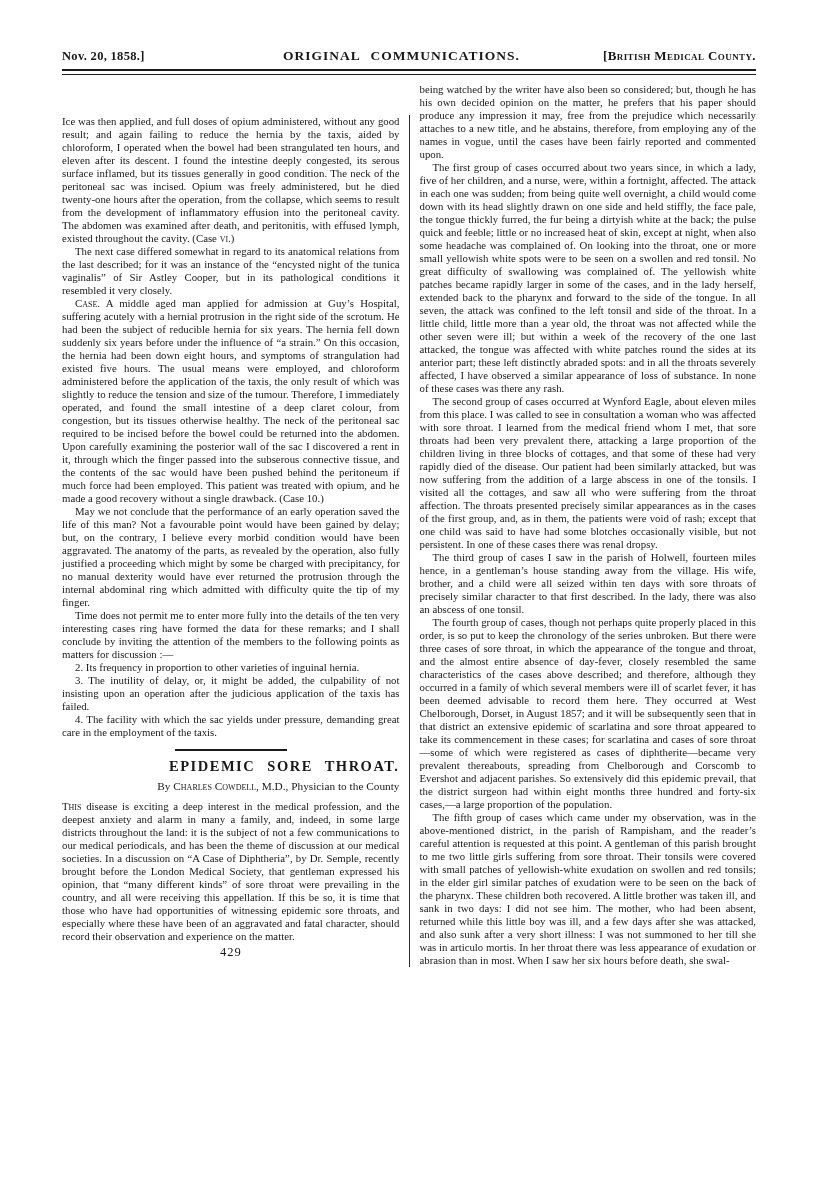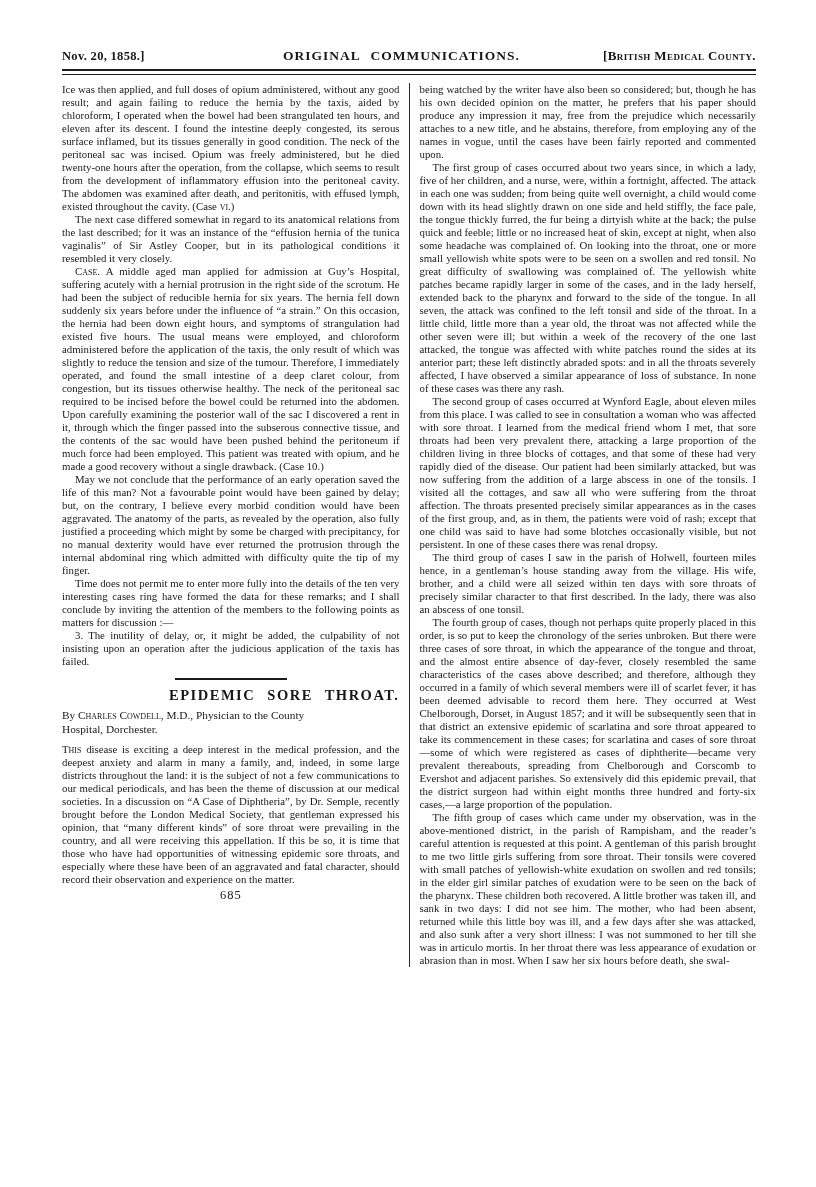--- a/index.html
+++ b/index.html
@@ -15,72 +15,73 @@
   
   .masthead { display: flex; align-items: flex-end; font-weight: bold; }
   .masthead .m-date { width: 175px; font-size: 12.5px; letter-spacing: 0.3px; }
   .masthead .m-center { flex: 1; text-align: center; font-size: 13.5px; letter-spacing: 1px; word-spacing: 6px; }
   .masthead .m-journal { width: 190px; text-align: right; font-size: 13px; font-variant: small-caps; letter-spacing: 0.4px; }
   .double-rule { margin-top: 5px; height: 3px; border-top: 2px solid #1c1c1c; border-bottom: 1px solid #1c1c1c; }
 
   
   .columns { display: flex; margin-top: 8px; align-items: stretch; }
   .col { text-align: justify; font-size: 10.8px; line-height: 13px; }
-  .col-left { width: 339px; padding-right: 9px; border-right: 1px solid #2b2b2b; }
+  .col-left { width: 339px; padding-right: 9px; border-right: 1px solid #2b2b2b; margin-top: 32px; }
   .col-right { width: 338px; padding-left: 10px; }
 
   .para { margin: 0; }
   .para.indent { text-indent: 13px; }
   .it { }
   .sc { font-variant: small-caps; }
 
   .section-rule { width: 112px; border-top: 2px solid #1b1b1b; margin: 10px auto 9px auto; }
   .article-title { text-align: right; font-size: 14.5px; font-weight: bold; letter-spacing: 1.5px; word-spacing: 7px; margin: 0 0 6px 0; }
-  .byline { text-align: left; font-size: 11.3px; line-height: 14px; margin-bottom: 7px; }
+  .byline { text-align: right; font-size: 11.3px; line-height: 14px; margin-bottom: 7px; }
   .page-num { text-align: center; font-size: 12.5px; letter-spacing: 1px; margin-top: 3px; }
 </style>
 </head>
 <body>
 
 <div class="page">
 
   <div class="masthead">
     <div class="m-date">Nov. 20, 1858.]</div>
     <div class="m-center">ORIGINAL  COMMUNICATIONS.</div>
     <div class="m-journal">[British Medical County.</div>
   </div>
 
   <div class="double-rule"></div>
 
   <div class="columns">
 
     <div class="col col-left">
       <div>
           <p class="para"><span>Ice was then applied, and full doses of opium administered, without any good result; and again failing to reduce the hernia by the taxis, aided by chloroform, I operated when the bowel had been strangulated ten hours, and eleven after its descent. I found the intestine deeply congested, its serous surface inflamed, but its tissues generally in good condition. The neck of the peritoneal sac was incised. Opium was freely administered, but he died twenty-one hours after the operation, from the collapse, which seems to result from the development of inflammatory effusion into the peritoneal cavity. The abdomen was examined after death, and peritonitis, with effused lymph, existed throughout the cavity. (Case </span><span class="sc">vi</span><span>.)</span></p>
-          <p class="para indent"><span>The next case differed somewhat in regard to its anatomical relations from the last described; for it was an instance of the “effusion hernia of the tunica vaginalis” of Sir Astley Cooper, but in its pathological conditions it resembled it very closely.</span></p>
+          <p class="para indent"><span>The next case differed somewhat in regard to its anatomical relations from the last described; for it was an instance of the “encysted night of the tunica vaginalis” of Sir Astley Cooper, but in its pathological conditions it resembled it very closely.</span></p>
           <p class="para indent"><span class="sc">Case.</span><span>  A middle aged man applied for admission at Guy’s Hospital, suffering acutely with a hernial protrusion in the right side of the scrotum. He had been the subject of reducible hernia for six years. The hernia fell down suddenly six years before under the influence of “a strain.” On this occasion, the hernia had been down eight hours, and symptoms of strangulation had existed five hours. The usual means were employed, and chloroform administered before the application of the taxis, the only result of which was slightly to reduce the tension and size of the tumour. Therefore, I immediately operated, and found the small intestine of a deep claret colour, from congestion, but its tissues otherwise healthy. The neck of the peritoneal sac required to be incised before the bowel could be returned into the abdomen. Upon carefully examining the posterior wall of the sac I discovered a rent in it, through which the finger passed into the subserous connective tissue, and the contents of the sac would have been pushed behind the peritoneum if much force had been employed. This patient was treated with opium, and he made a good recovery without a single drawback. (Case 10.)</span></p>
           <p class="para indent"><span>May we not conclude that the performance of an early operation saved the life of this man?  Not a favourable point would have been gained by delay; but, on the contrary, I believe every morbid condition would have been aggravated. The anatomy of the parts, as revealed by the operation, also fully justified a proceeding which might by some be charged with precipitancy, for no manual dexterity would have ever returned the protrusion through the internal abdominal ring which admitted with difficulty quite the tip of my finger.</span></p>
           <p class="para indent"><span>Time does not permit me to enter more fully into the details of the ten very interesting cases ring have formed the data for these remarks; and I shall conclude by inviting the attention of the members to the following points as matters for discussion :—</span></p>
+          <p class="para indent"><span>2. Its frequency in proportion to other varieties of inguinal hernia.</span></p>
           <p class="para indent"><span>3. The inutility of delay, or, it might be added, the culpability of not insisting upon an operation after the judicious application of the taxis has failed.</span></p>
+          <p class="para indent"><span>4. The facility with which the sac yields under pressure, demanding great care in the employment of the taxis.</span></p>
         </div>
 
       <div class="section-rule"></div>
 
       <h2 class="article-title">EPIDEMIC  SORE  THROAT.</h2>
 
       <div class="byline">
         <div><span>By </span><span class="sc">Charles Cowdell</span><span>, M.D., Physician to the County</span></div>
-        <div>Hospital, Dorchester.</div>
       </div>
 
       <div>
           <p class="para"><span class="sc">This</span><span> disease is exciting a deep interest in the medical profession, and the deepest anxiety and alarm in many a family, and, indeed, in some large districts throughout the land: it is the subject of not a few communications to our medical periodicals, and has been the theme of discussion at our medical societies. In a discussion on “A Case of Diphtheria”, by Dr. Semple, recently brought before the London Medical Society, that gentleman expressed his opinion, that “many different kinds” of sore throat were prevailing in the country, and all were receiving this appellation.  If this be so, it is time that those who have had opportunities of witnessing epidemic sore throats, and especially where these have been of an aggravated and fatal character, should record their observation and experience on the matter.</span></p>
         </div>
 
-      <div class="page-num">685</div>
+      <div class="page-num">429</div>
     </div>
 
     <div class="col col-right">
       <div>
           <p class="para"><span>being watched by the writer have also been so considered; but, though he has his own decided opinion on the matter, he prefers that his paper should produce any impression it may, free from the prejudice which necessarily attaches to a new title, and he abstains, therefore, from employing any of the names in vogue, until the cases have been fairly reported and commented upon.</span></p>
           <p class="para indent"><span class="it">The first group</span><span> of cases occurred about two years since, in which a lady, five of her children, and a nurse, were, within a fortnight, affected.  The attack in each one was sudden; from being quite well overnight, a child would come down with its head slightly drawn on one side and held stiffly, the face pale, the tongue thickly furred, the fur being a dirtyish white at the back; the pulse quick and feeble; little or no increased heat of skin, except at night, when also some headache was complained of.  On looking into the throat, one or more small yellowish white spots were to be seen on a swollen and red tonsil.  No great difficulty of swallowing was complained of.  The yellowish white patches became rapidly larger in some of the cases, and in the lady herself, extended back to the pharynx and forward to the side of the tongue.  In all seven, the attack was confined to the left tonsil and side of the throat.  In a little child, little more than a year old, the throat was not affected while the other seven were ill; but within a week of the recovery of the one last attacked, the tongue was affected with white patches round the sides at its anterior part; these left distinctly abraded spots: and in all the throats severely affected, I have observed a similar appearance of loss of substance.  In none of these cases was there any rash.</span></p>
           <p class="para indent"><span class="it">The second group</span><span> of cases occurred at Wynford Eagle, about eleven miles from this place.  I was called to see in consultation a woman who was affected with sore throat.  I learned from the medical friend whom I met, that sore throats had been very prevalent there, attacking a large proportion of the children living in three blocks of cottages, and that some of these had very rapidly died of the disease.  Our patient had been similarly attacked, but was now suffering from the addition of a large abscess in one of the tonsils.  I visited all the cottages, and saw all who were suffering from the throat affection.  The throats presented precisely similar appearances as in the cases of the first group, and, as in them, the patients were void of rash; except that one child was said to have had some blotches occasionally visible, but not persistent.  In one of these cases there was renal dropsy.</span></p>
           <p class="para indent"><span class="it">The third group</span><span> of cases I saw in the parish of Holwell, fourteen miles hence, in a gentleman’s house standing away from the village.  His wife, brother, and a child were all seized within ten days with sore throats of precisely similar character to that first described.  In the lady, there was also an abscess of one tonsil.</span></p>
           <p class="para indent"><span class="it">The fourth group</span><span> of cases, though not perhaps quite properly placed in this order, is so put to keep the chronology of the series unbroken.  But there were three cases of sore throat, in which the appearance of the tongue and throat, and the almost entire absence of day-fever, closely resembled the same characteristics of the cases above described; and therefore, although they occurred in a family of which several members were ill of scarlet fever, it has been deemed advisable to record them here.  They occurred at West Chelborough, Dorset, in August 1857; and it will be subsequently seen that in that district an extensive epidemic of scarlatina and sore throat appeared to take its commencement in these cases; for scarlatina and cases of sore throat—some of which were registered as cases of </span><span class="it">diphtherite</span><span>—became very prevalent thereabouts, spreading from Chelborough and Corscomb to Evershot and adjacent parishes.  So extensively did this epidemic prevail, that the district surgeon had within eight months three hundred and forty-six cases,—a large proportion of the population.</span></p>
           <p class="para indent"><span class="it">The fifth group</span><span> of cases which came under my observation, was in the above-mentioned district, in the parish of Rampisham, and the reader’s careful attention is requested at this point.  A gentleman of this parish brought to me two little girls suffering from sore throat.  Their tonsils were covered with small patches of yellowish-white exudation on swollen and red tonsils; in the elder girl similar patches of exudation were to be seen on the back of the pharynx.  These children both recovered.  A little brother was taken ill, and sank in two days: I did not see him.  The mother, who had been absent, returned while this little boy was ill, and a few days after she was attacked, and also sunk after a very short illness: I was not summoned to her till she was </span><span class="it">in articulo mortis</span><span>.  In her throat there was less appearance of exudation or abrasion than in most.  When I saw her six hours before death, she swal-</span></p>

